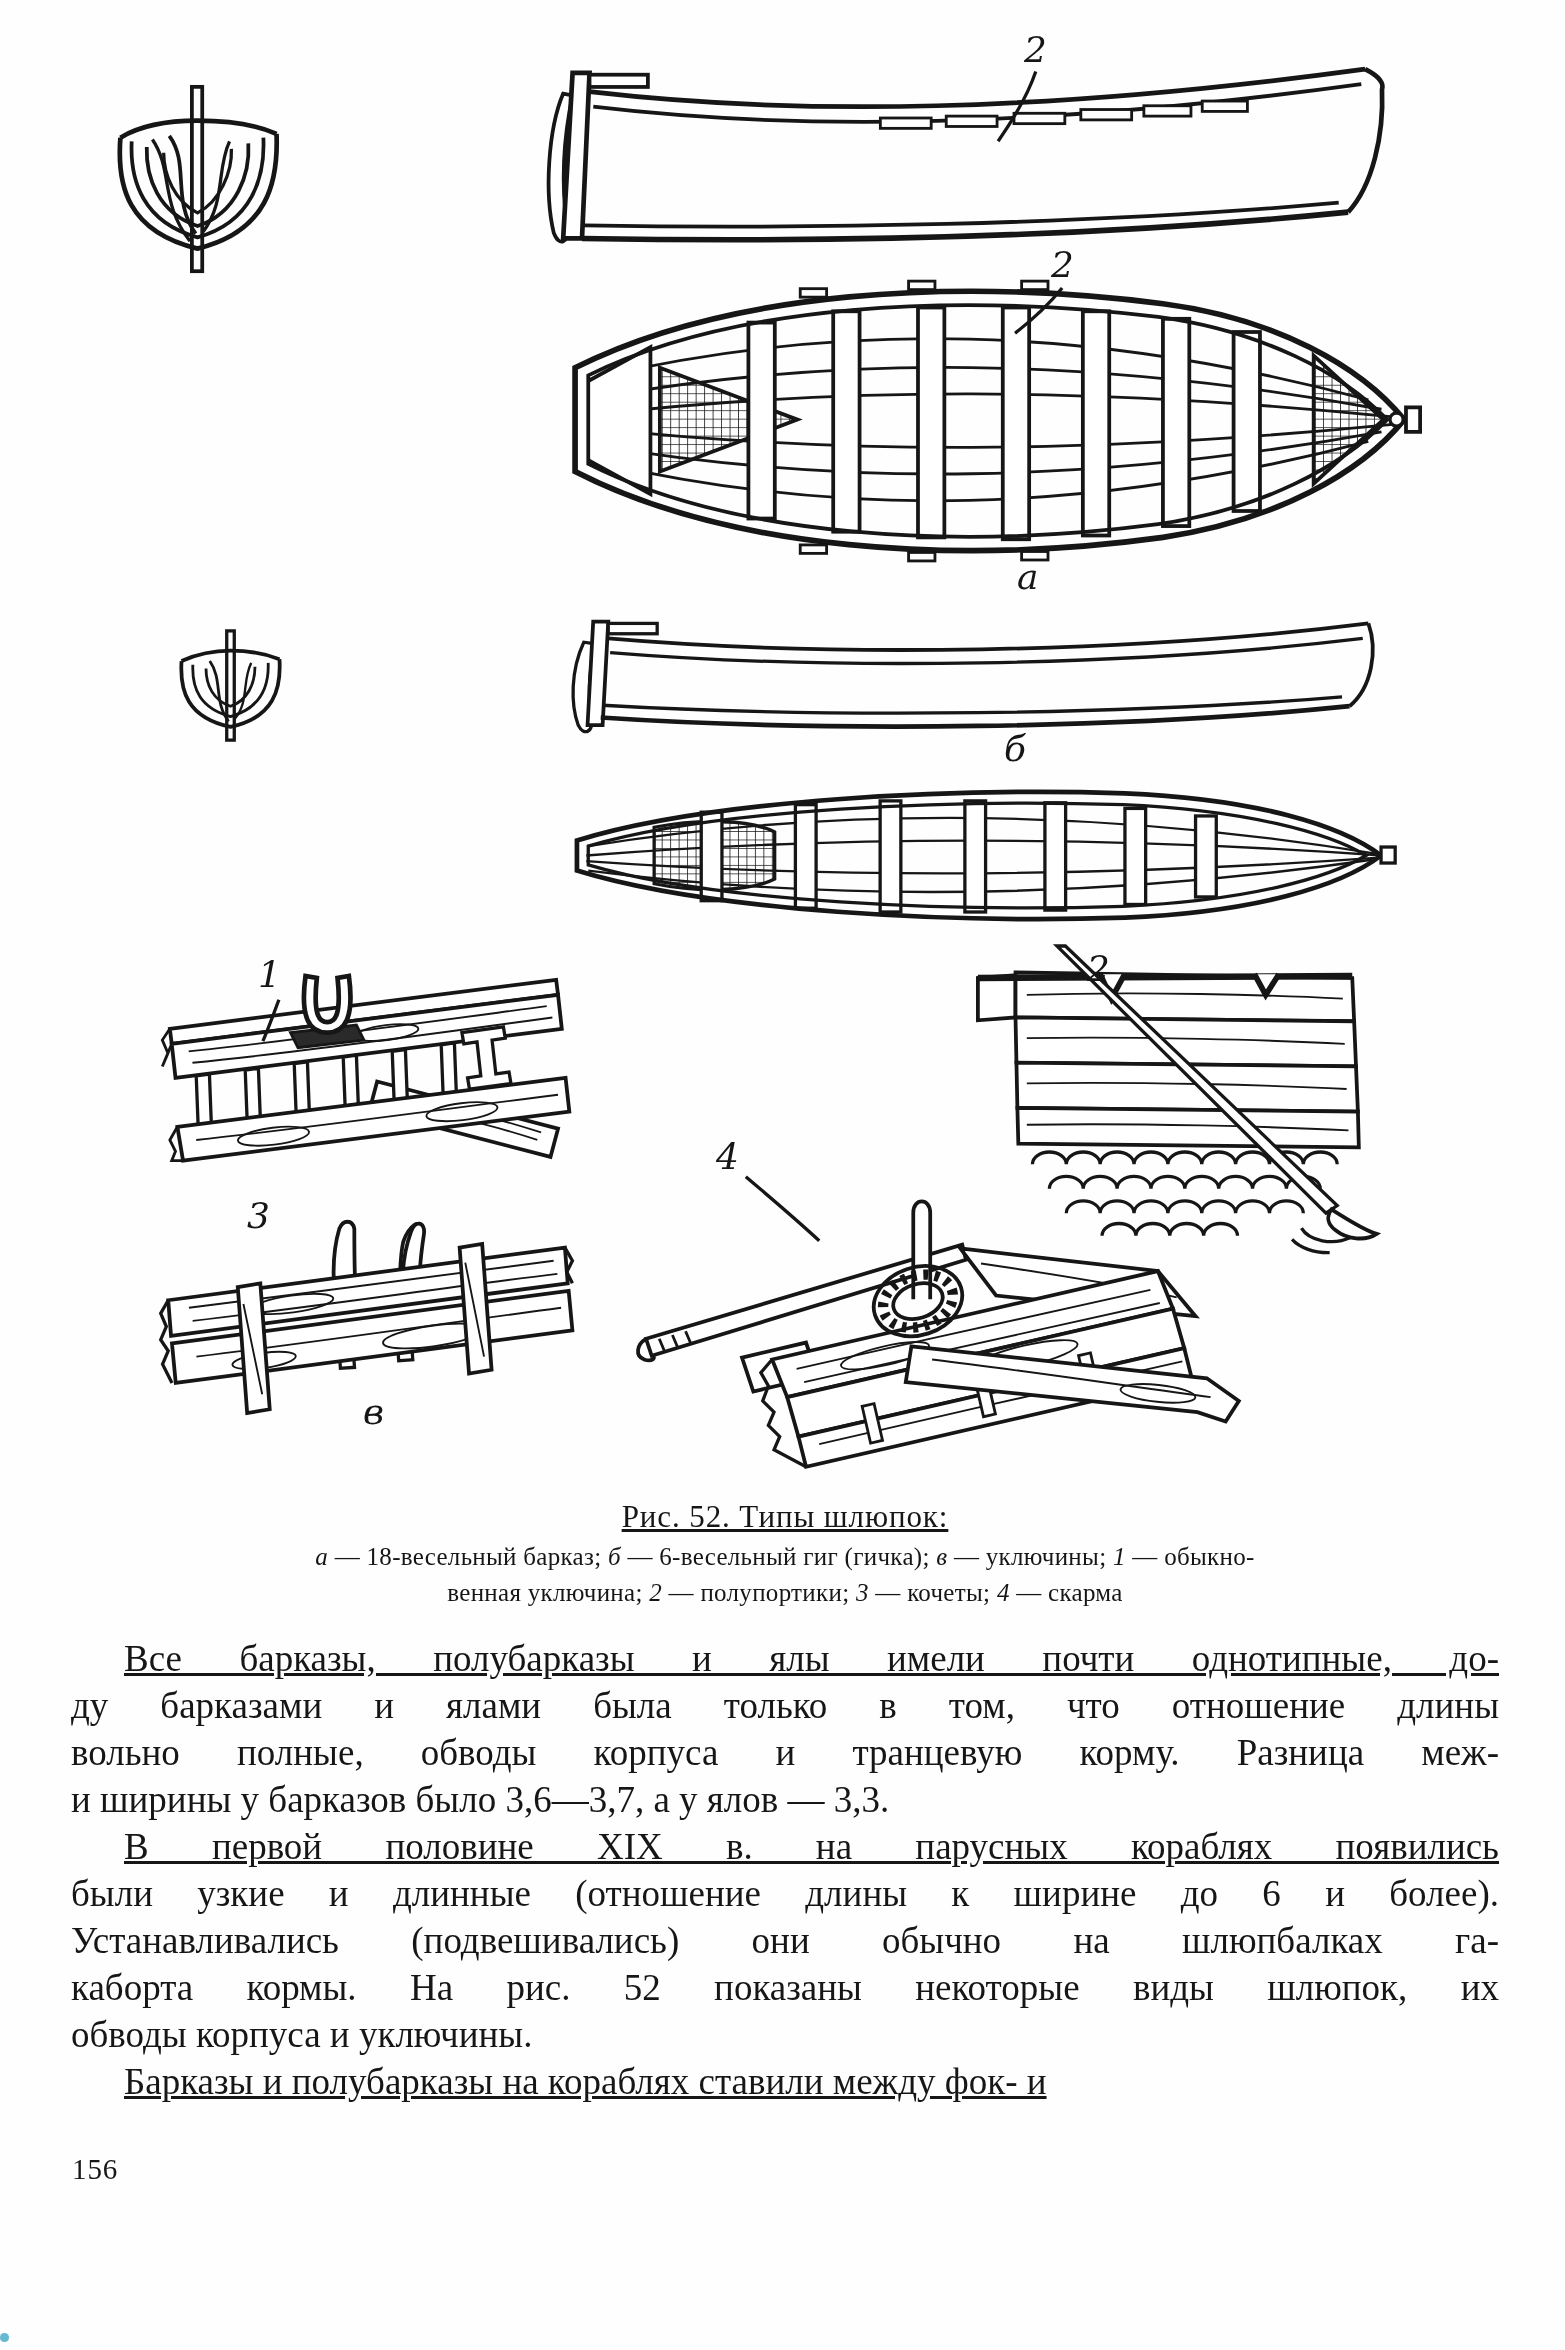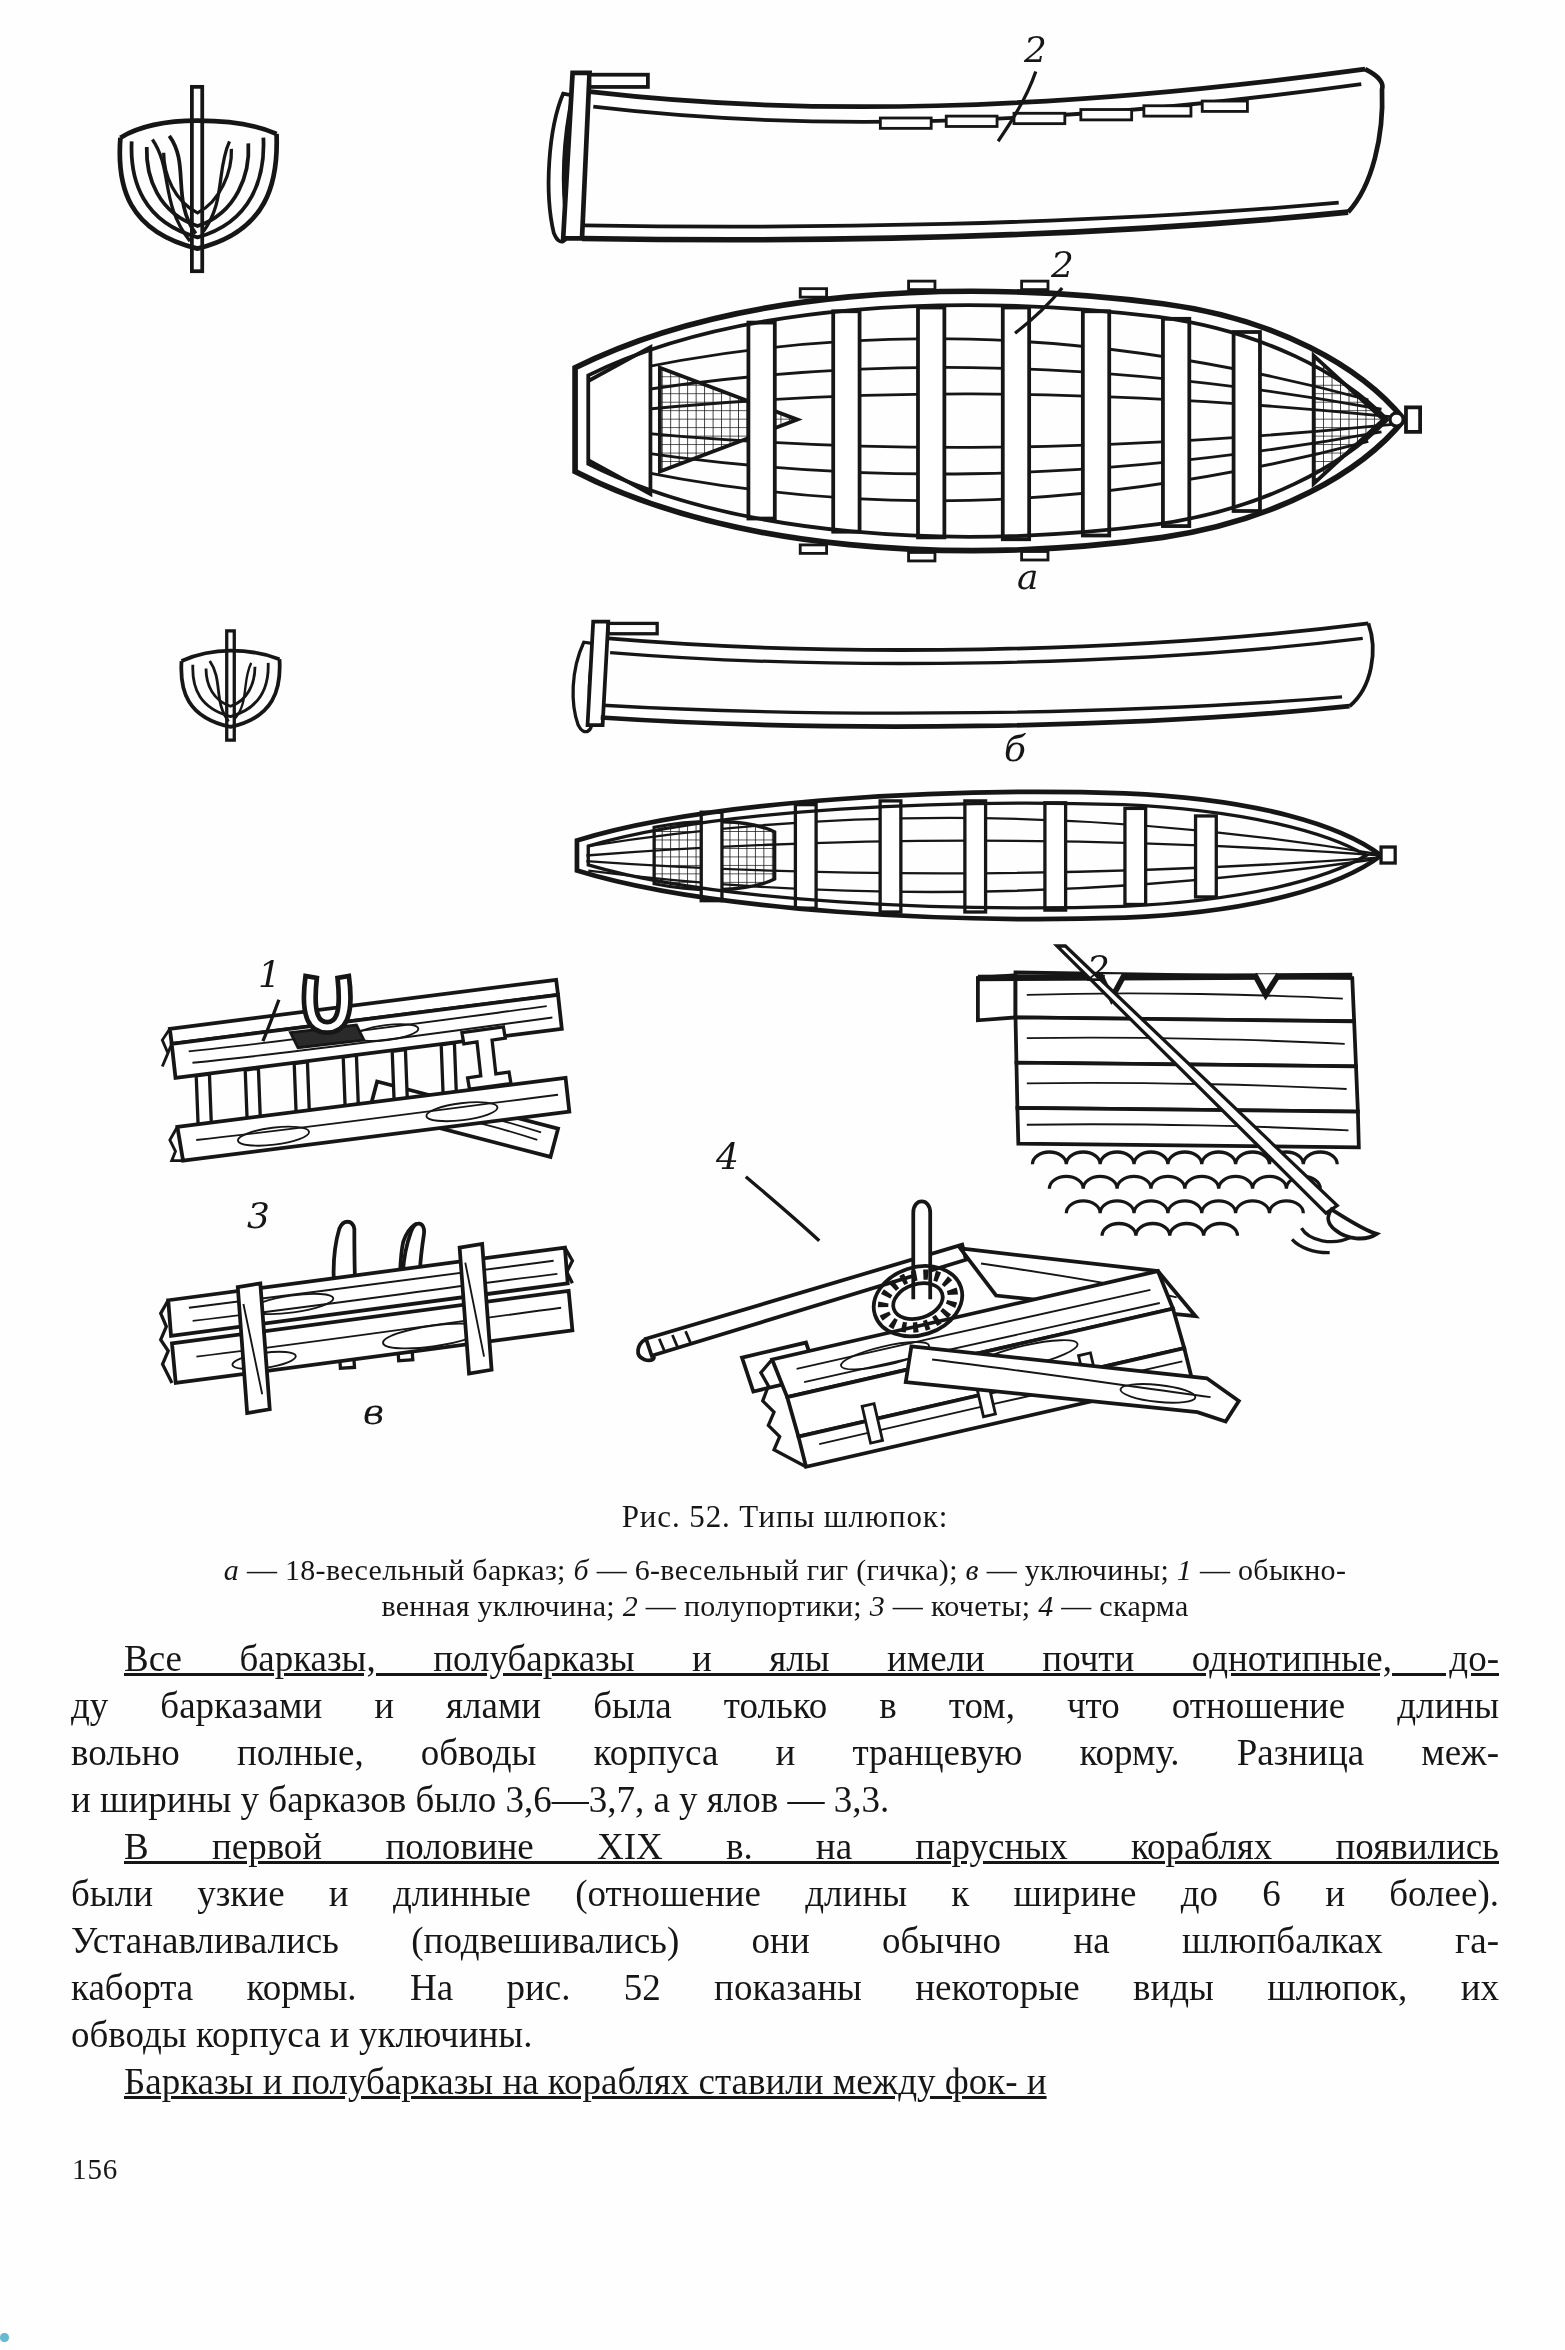--- a/index.html
+++ b/index.html
@@ -7,22 +7,22 @@
     position:relative;width:1566px;height:2350px;background:#fefefe;
     font-family:"Liberation Serif","DejaVu Serif",serif;color:#161616;overflow:hidden;
   }
   .fig{position:absolute;}
   .fig svg{display:block;overflow:visible;}
   .fig-label{
     position:absolute;font-style:italic;font-size:36px;line-height:1;color:#161616;
     font-family:"DejaVu Serif","Liberation Serif",serif;
   }
   .caption{position:absolute;left:71px;width:1428px;text-align:center;}
-  .cap-title{font-size:31px;margin-bottom:17px;letter-spacing:0.9px;}
-  .cap-line{font-size:30px;line-height:36px;letter-spacing:0.3px;}
+  .cap-title{font-size:31px;margin-bottom:4px;letter-spacing:0.9px;text-decoration:underline;}
+  .cap-line{font-size:25px;line-height:36px;letter-spacing:0.3px;}
   .cap-line .it{font-style:italic;}
   .body-text{position:absolute;left:71px;top:1635px;width:1428px;font-size:37px;}
   .line{line-height:47px;text-align:justify;text-align-last:justify;white-space:normal;}
   .line.last{text-align-last:left;}
   .line.indent{text-indent:53px;text-decoration:underline;}
   .page-number{position:absolute;left:72px;top:2153px;font-size:29px;letter-spacing:0.9px;}
   .artifact{position:absolute;left:0px;top:2333px;width:8.5px;height:8.5px;border-radius:50%;background:#3fa7c4;opacity:.8;}
 </style>
 </head>
 <body>

